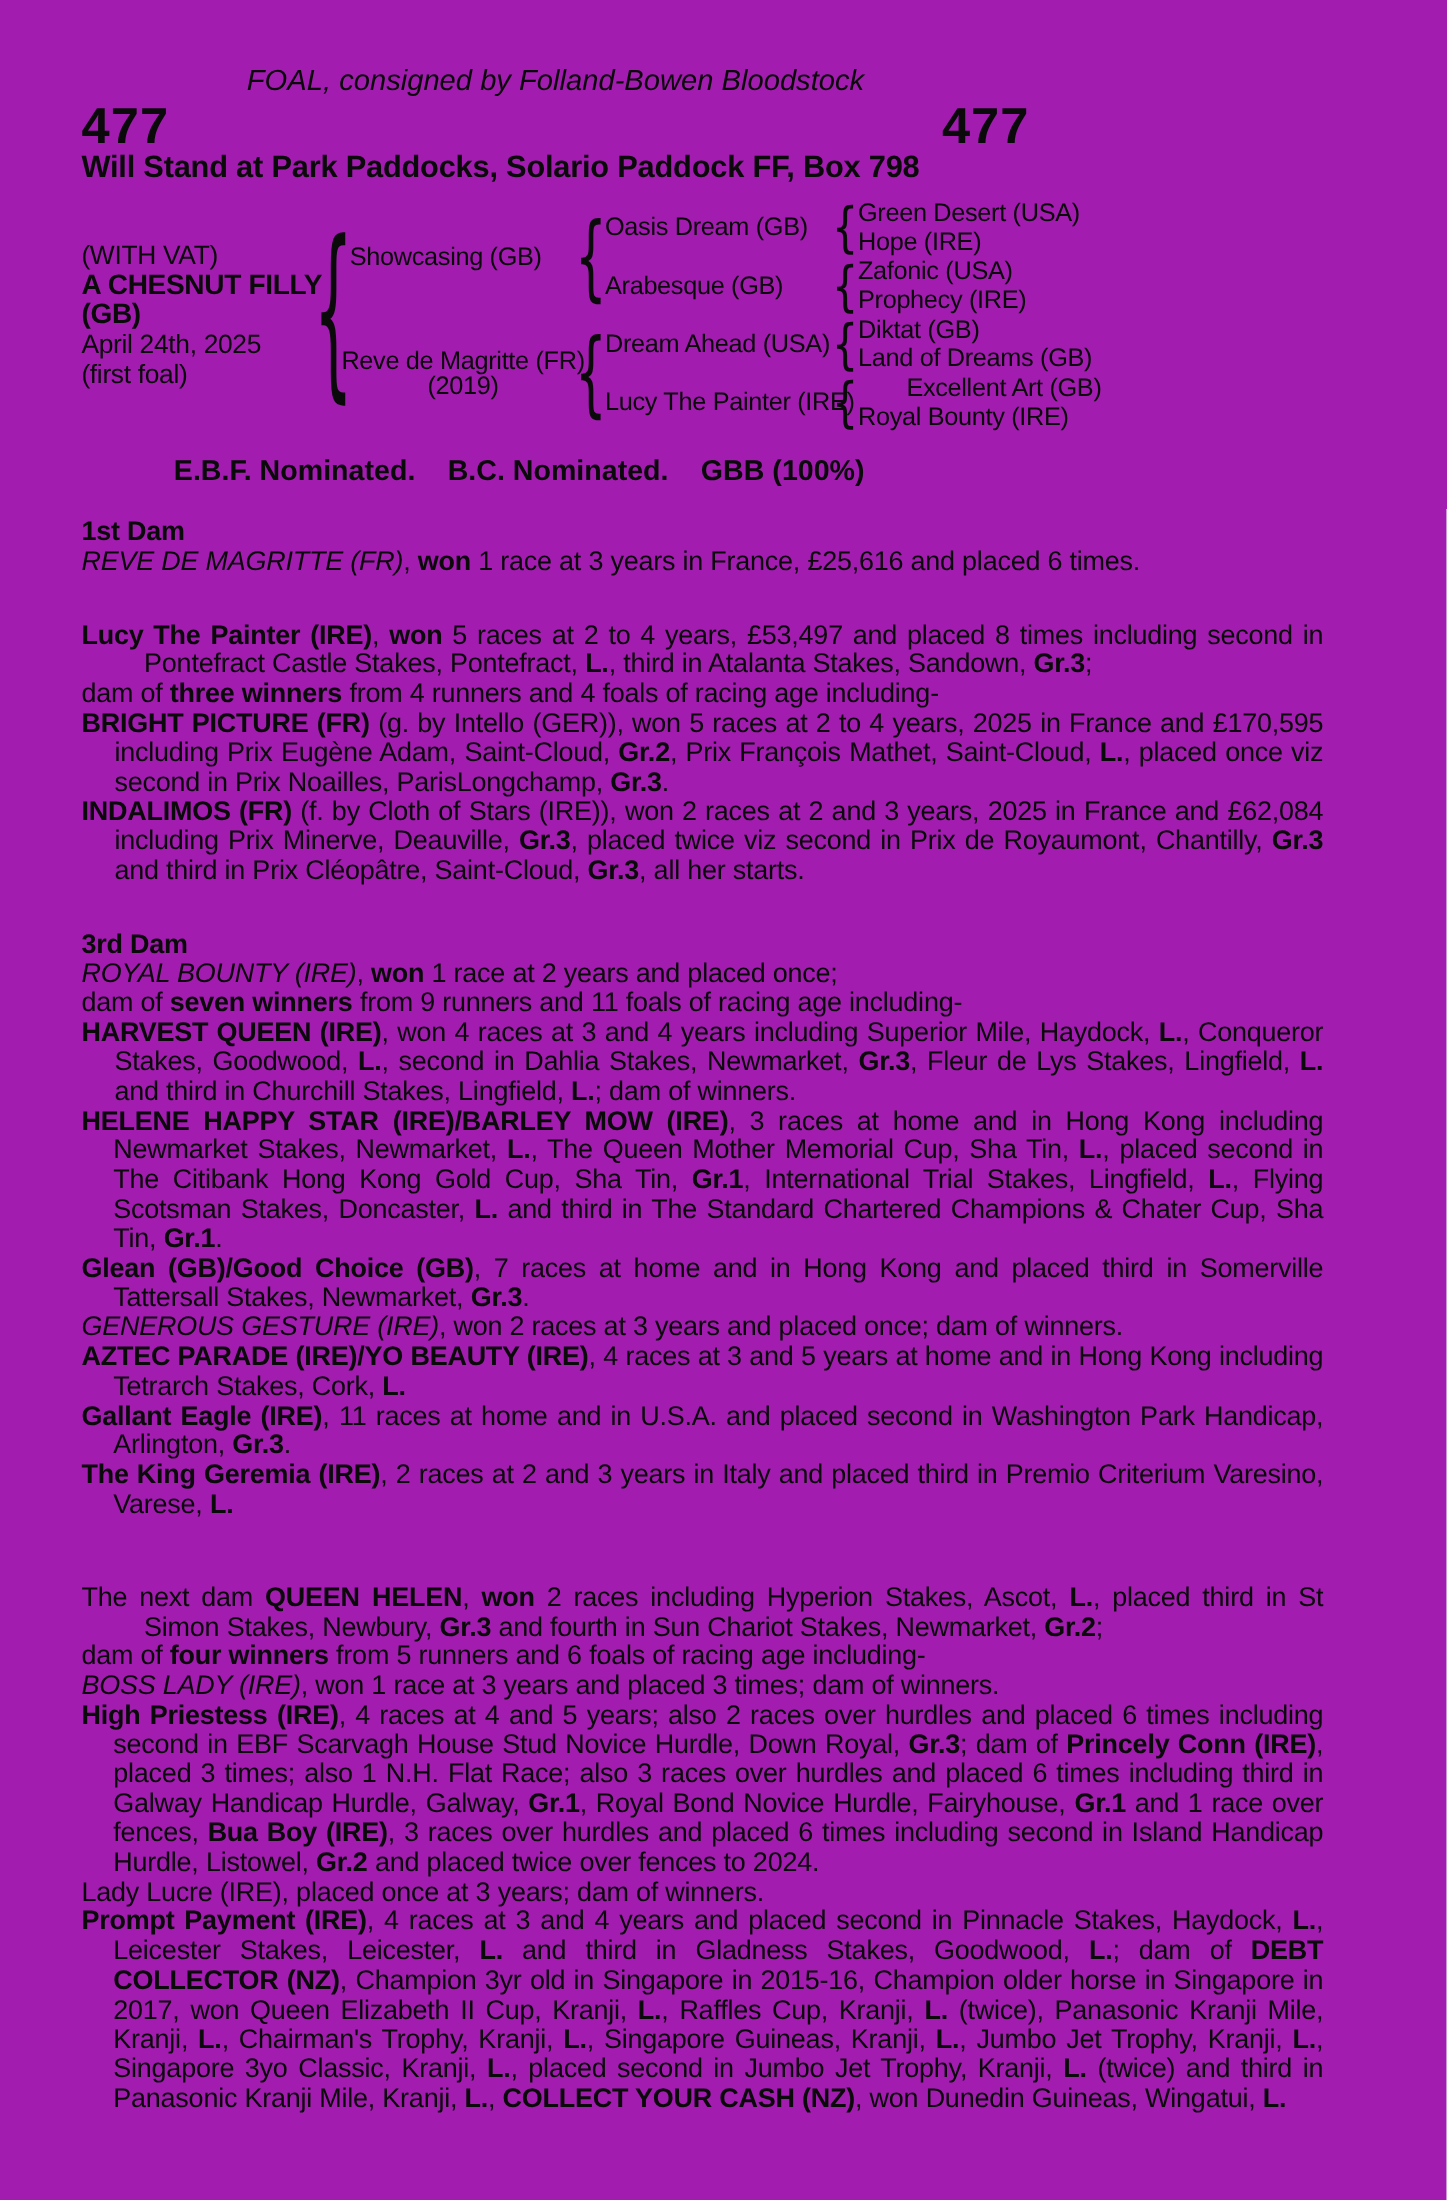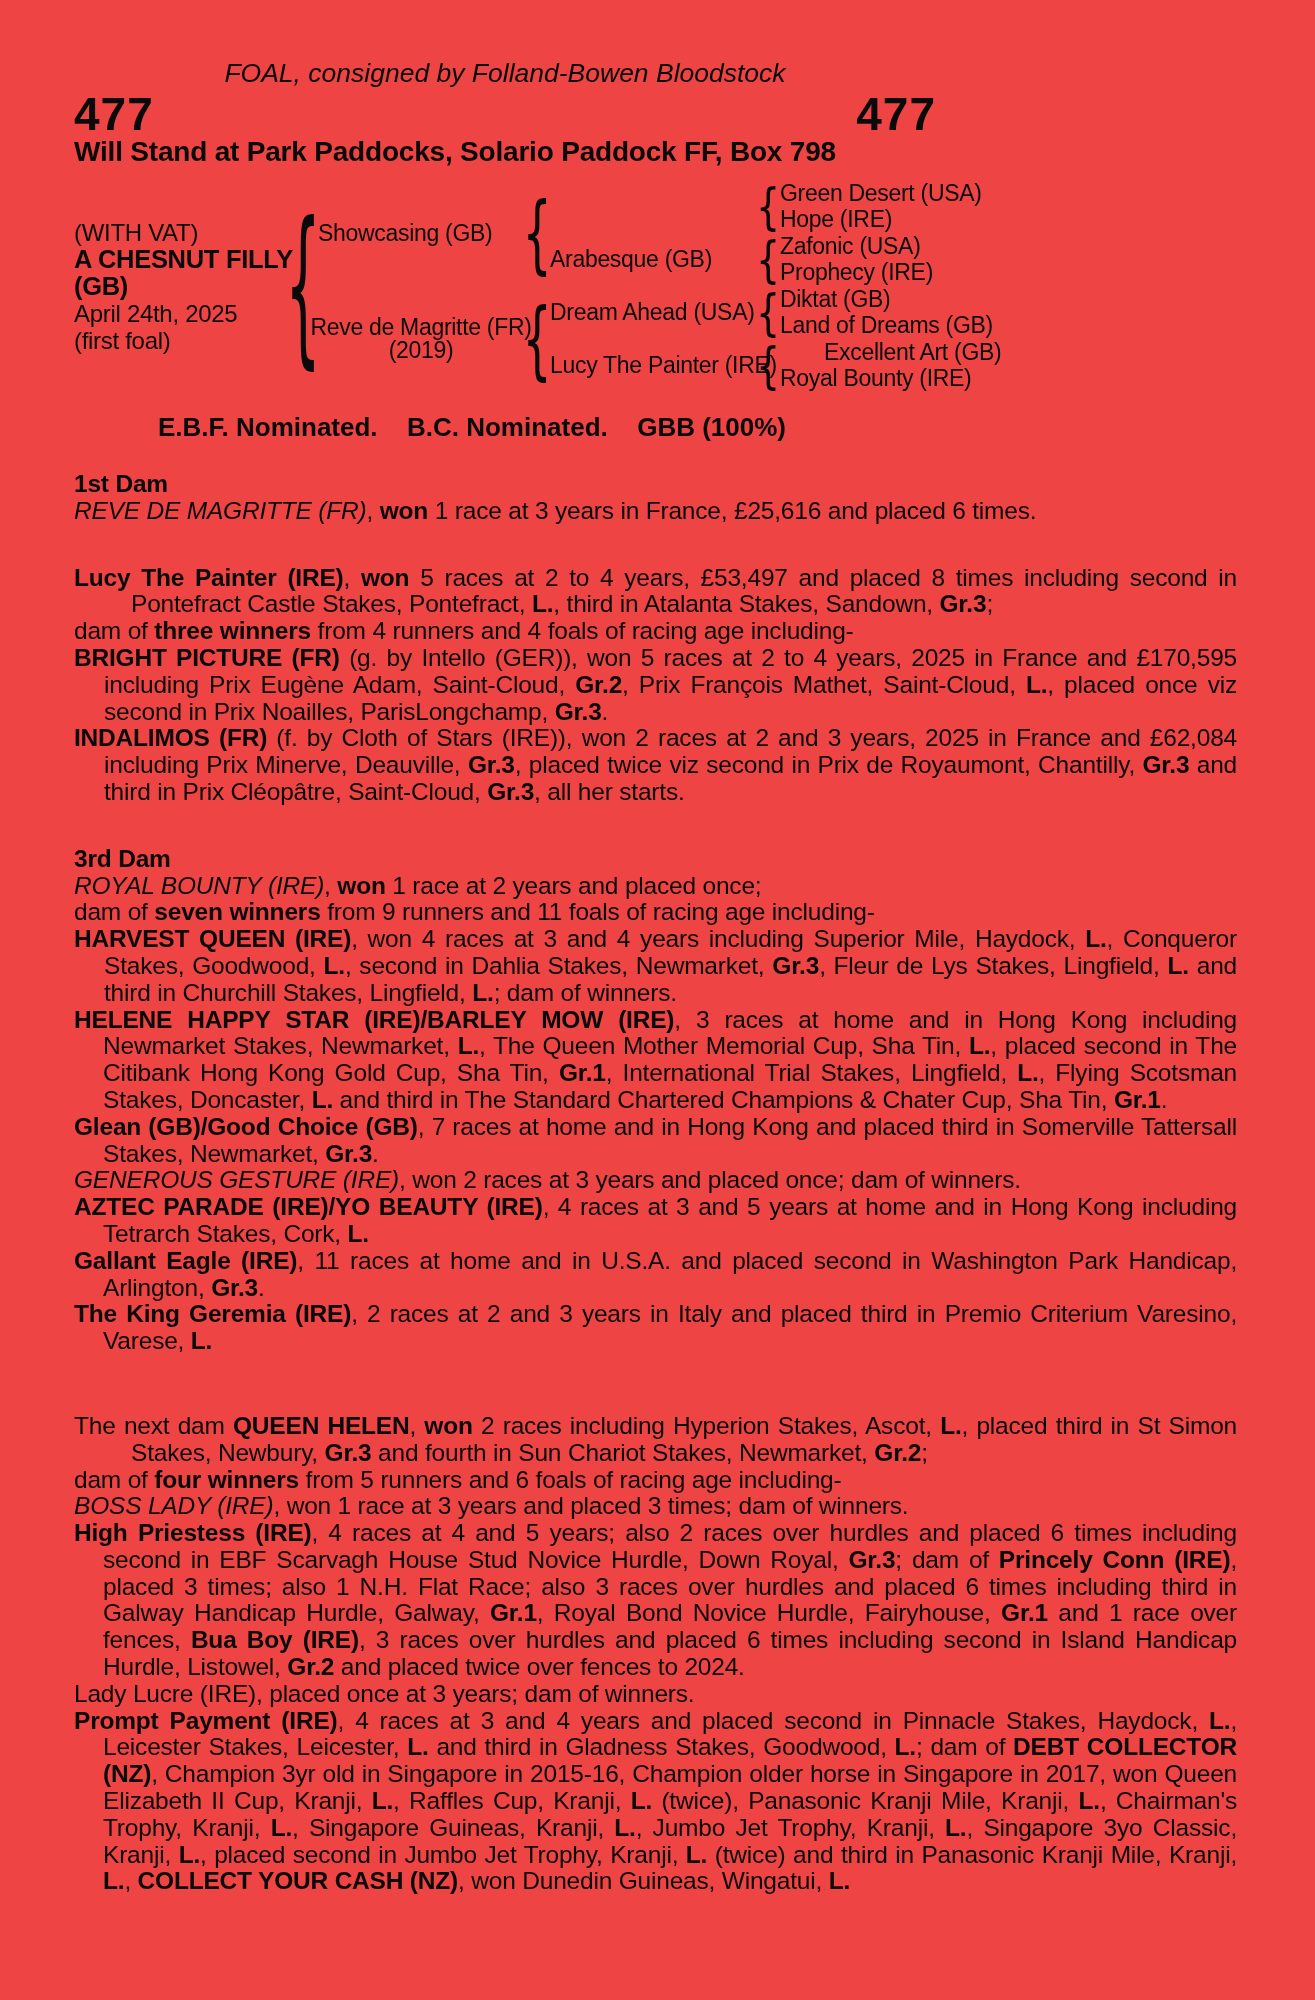--- a/index.html
+++ b/index.html
@@ -1,20 +1,20 @@
 <!DOCTYPE html>
 <html><head>
 <meta charset="utf-8">
 <style>
   html,body { margin:0; padding:0; background:#f6f6f4; }
   .page {
     position:relative;
     width:1315px; min-height:2000px; box-sizing:border-box;
-    margin:0 auto; background:#ef4444;
-    padding:58px 78px 30px 74px;
+    margin:0 auto; background:#a21caf;
+    padding:58px 112px 30px 74px;
     font-family:"Liberation Sans", sans-serif;
     color:#0a0a0a;
   }
   
   .header-zone { width:862px; }
   .consign-line { text-align:center; font-style:italic; font-size:26.5px; line-height:30px; }
   .lot-row { display:flex; justify-content:space-between; align-items:flex-start; margin-top:4px;gap:45px; }
   .lot-number { font-size:46px; font-weight:bold; line-height:44px; letter-spacing:1px; }
   .stand-line { font-size:28px; font-weight:bold; letter-spacing:-0.2px; }
 
@@ -91,20 +91,21 @@
 
     <div class="cell" style="grid-column:3;grid-row:1 / span 4;">Showcasing (GB)</div>
     <div class="cell dam-cell" style="grid-column:3;grid-row:5 / span 4;">
       <div>Reve de Magritte (FR)</div>
       <div>(2019)</div>
     </div>
 
     <div class="brace br-m" style="grid-column:4;grid-row:1 / span 4;"></div>
     <div class="brace br-m" style="grid-column:4;grid-row:5 / span 4;"></div>
 
+    <div class="cell" style="grid-column:5;grid-row:1 / span 2;">Oasis Dream (GB)</div>
     <div class="cell" style="grid-column:5;grid-row:3 / span 2;">Arabesque (GB)</div>
     <div class="cell" style="grid-column:5;grid-row:5 / span 2;">Dream Ahead (USA)</div>
     <div class="cell" style="grid-column:5;grid-row:7 / span 2;">Lucy The Painter (IRE)</div>
 
     <div class="brace br-s" style="grid-column:6;grid-row:1 / span 2;"></div>
     <div class="brace br-s" style="grid-column:6;grid-row:3 / span 2;"></div>
     <div class="brace br-s" style="grid-column:6;grid-row:5 / span 2;"></div>
     <div class="brace br-s" style="grid-column:6;grid-row:7 / span 2;"></div>
 
     <div class="cell" style="grid-column:7;grid-row:1;">Green Desert (USA)</div>

